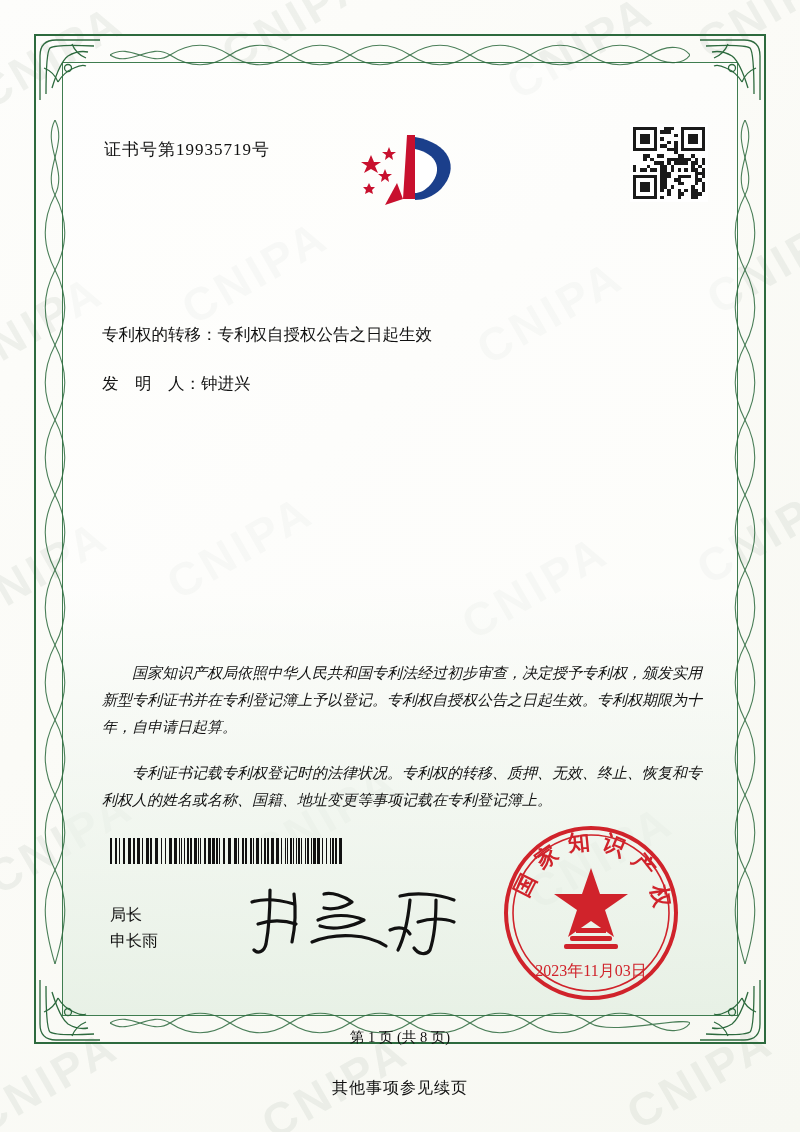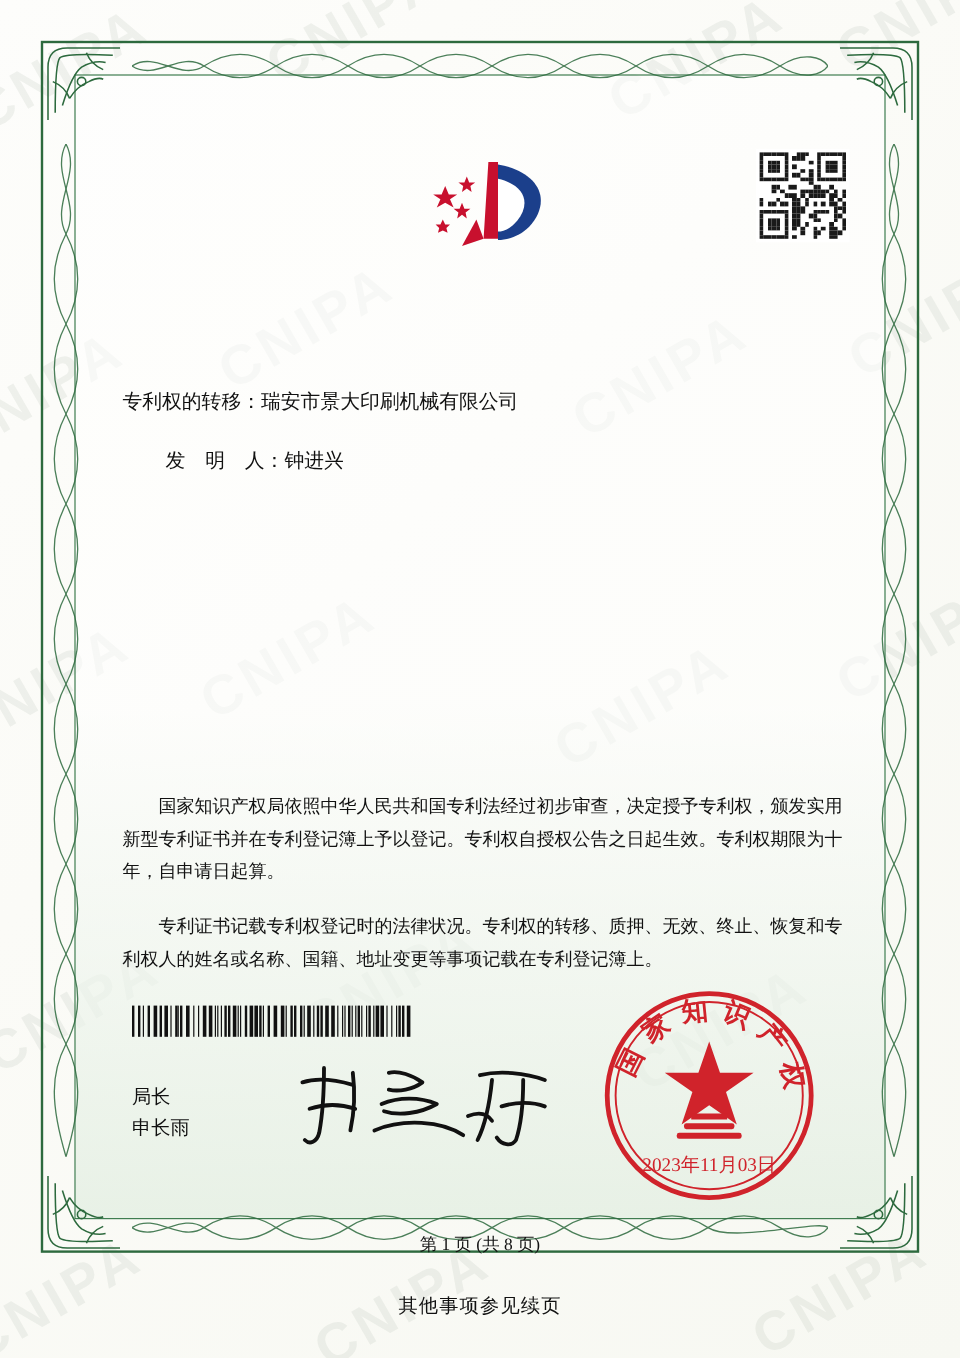--- a/index.html
+++ b/index.html
@@ -126,37 +126,38 @@
     left: 40px;
     right: 36px;
     font-size: 16.5px;
     color: #111;
     white-space: nowrap;
   }
   .flabel { display: inline-block; }
   .fvalue { display: inline-block; }
 
   #f1 { top: 262px; }
-  #f2 { top: 311px; margin-left: 36px; }
+  #f2 { top: 311px; }
   #f3 { top: 360px; }
   #f4 { top: 409px; }
   #f5 { top: 458px; }
   #f6 { top: 507px; }
   #f7 { top: 556px; }
   #f7 .second { margin-left: 66px; }
 
   .para {
     position: absolute;
     left: 40px;
     width: 600px;
     font-size: 15px;
     line-height: 27px;
     color: #111;
     text-align: justify;
     text-indent: 2em;
+    font-style: italic;
   }
   #p1 { top: 598px; }
   #p2 { top: 698px; }
 
   #barcode {
     position: absolute;
     left: 48px; top: 776px;
     width: 234px; height: 26px;
     display: flex;
     align-items: stretch;
@@ -312,20 +313,21 @@
         <path d="M20 44 Q26 34 36 30 Q44 26 48 28"></path>
         <circle cx="30" cy="30" r="3.5"></circle>
         <path d="M6 30 Q16 34 20 44"></path>
         <path d="M34 6 Q38 16 48 20"></path>
       </g>
     </svg>
   </div>
 
   <div id="content">
 
+    <div id="cert-no">证书号第19935719号</div>
 
     <div id="logo">
       <svg viewBox="0 0 130 84">
         <path d="M62 8 L70 8 L70 72 L58 72 Z" fill="#c8102e"></path>
         <path d="M70 10 C 104 16, 116 40, 96 62 C 88 70, 78 73, 70 73 Z" fill="#1b3f8b"></path>
         <path d="M70 22 C 92 27, 98 42, 86 57 C 80 64, 74 66, 70 66 Z" fill="#ffffff"></path>
         <path d="M58 72 L40 78 L52 56 Z" fill="#c8102e"></path>
         <g fill="#c8102e">
           <polygon points="26,28 29,35 36,35 30,39 33,46 26,42 19,46 22,39 16,35 23,35"></polygon>
           <polygon points="44,20 46,25 51,25 47,28 48,33 44,30 40,33 41,28 37,25 42,25"></polygon>
@@ -776,21 +778,21 @@
           <i style="background: transparent;"></i>
           <i></i>
           <i></i>
           <i style="background: transparent;"></i>
           <i style="background: transparent;"></i>
         </div>
     </div>
 
 
     <div class="field" id="f1">
-      <span class="flabel">专利权的转移：</span><span class="fvalue">瑞安市景大印刷机械有限公司</span>
+      <span class="flabel">专利权的转移：</span><span class="fvalue">专利权自授权公告之日起生效</span>
     </div>
     <div class="field" id="f2">
       <span class="flabel">发　明　人：</span><span class="fvalue">钟进兴</span>
     </div>
 
     <div class="para" id="p1">国家知识产权局依照中华人民共和国专利法经过初步审查，决定授予专利权，颁发实用新型专利证书并在专利登记簿上予以登记。专利权自授权公告之日起生效。专利权期限为十年，自申请日起算。</div>
     <div class="para" id="p2">专利证书记载专利权登记时的法律状况。专利权的转移、质押、无效、终止、恢复和专利权人的姓名或名称、国籍、地址变更等事项记载在专利登记簿上。</div>
 
     <div id="barcode">
         <i style="width: 2px;"></i>

